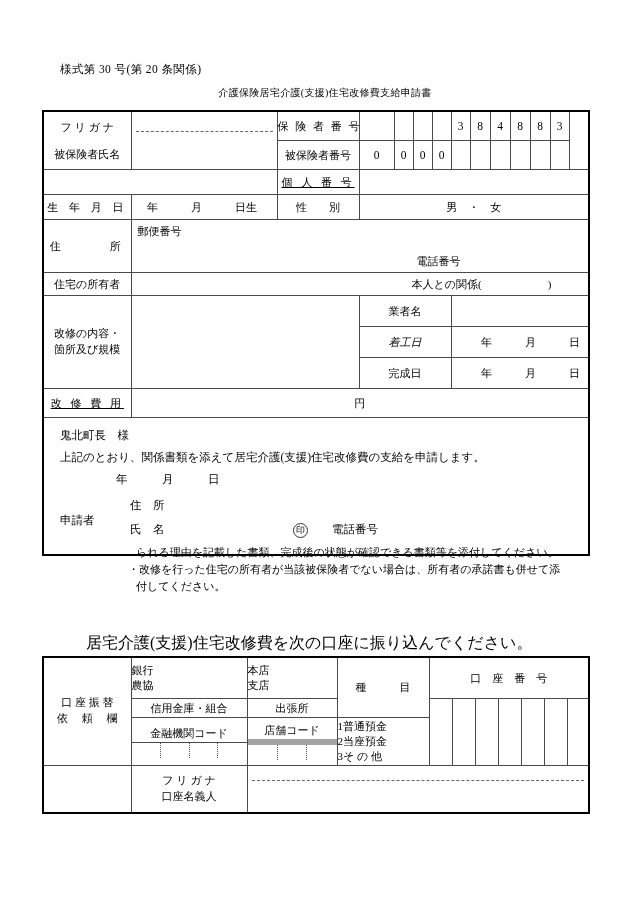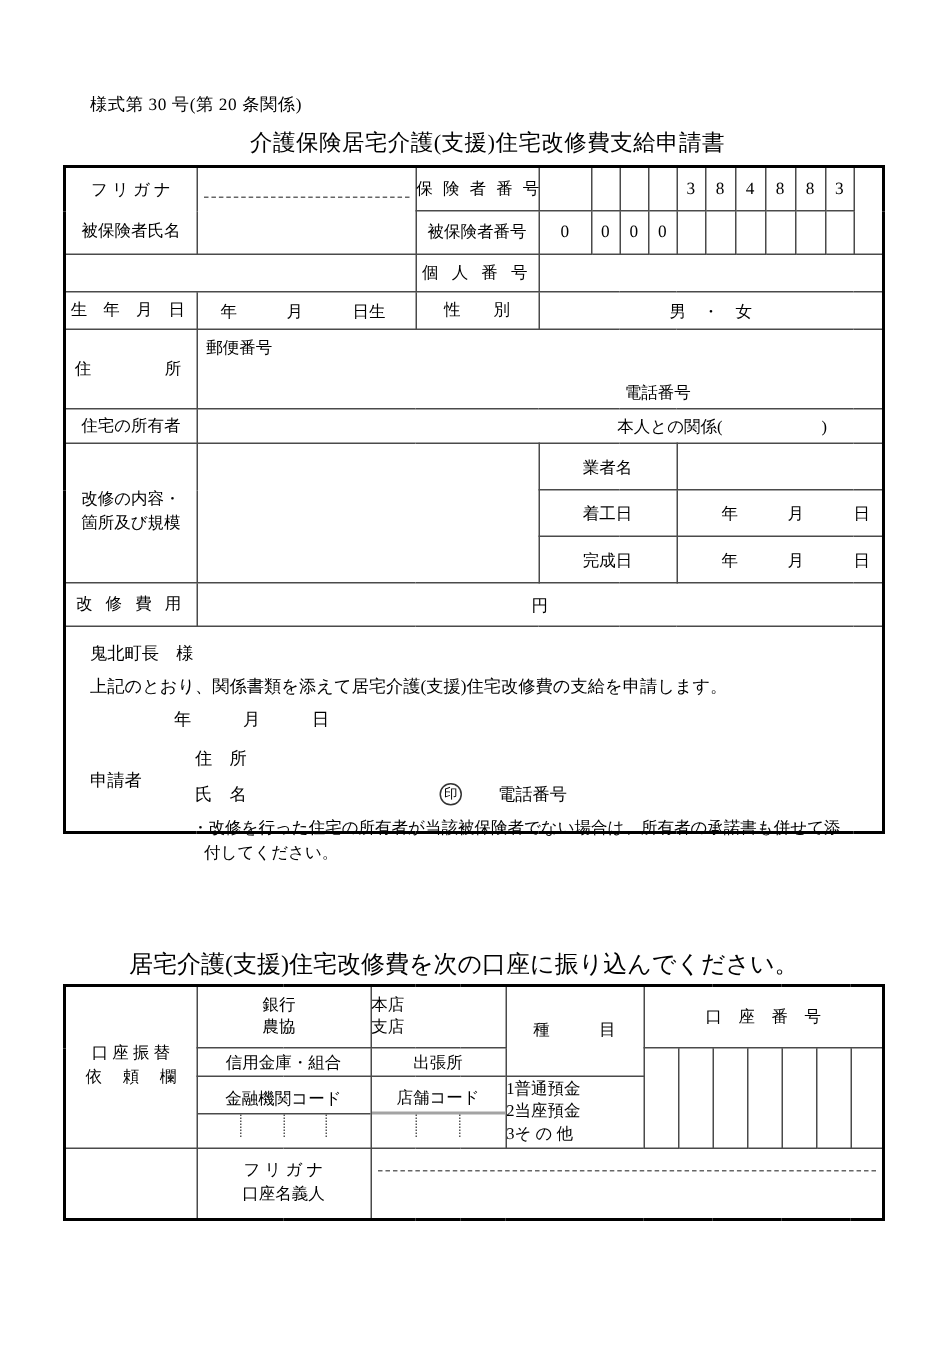--- a/index.html
+++ b/index.html
@@ -29,21 +29,21 @@
     left: 60px; top: 62px;
     font-size: 11.5px;
     letter-spacing: .4px;
     white-space: nowrap;
   }
   .form-title {
     position: absolute;
     left: 0; top: 86px;
     width: 630px;
     text-align: center;
-    font-size: 15px;
+    font-size: 10px;
     letter-spacing: .3px;
     padding-left: 20px;
     box-sizing: border-box;
     white-space: nowrap;
   }
 
   
   .tbl {
     position: absolute;
     border-collapse: collapse;
@@ -57,21 +57,21 @@
     position: relative;
   }
   .outer { border: 2px solid #000; }
 
   .lbl {
     text-align: center;
     white-space: nowrap;
     line-height: 1.35;
   }
   .sp4 { letter-spacing: 4px; padding-left: 4px; }
-  .sp3 { letter-spacing: 3px; padding-left: 3px; }
+  .sp3 { letter-spacing: 3px; padding-left: 3px; text-decoration: underline; }
   .sp2 { letter-spacing: 2px; padding-left: 2px; }
   .ctr { text-align: center; }
   .lft { text-align: left; }
   .pad6 { padding-left: 6px; }
 
   
   .dg {
     border-left: 1px dotted #555 !important;
     text-align: center;
     font-size: 11.5px;
@@ -219,21 +219,21 @@
     <tr>
       <td rowspan="3" class="lbl tworow" style="height:30px;">
         <div>改修の内容・</div>
         <div>箇所及び規模</div>
       </td>
       <td rowspan="3" colspan="2"></td>
       <td colspan="4" class="ctr" style="height:30px;">業者名</td>
       <td colspan="7"></td>
     </tr>
     <tr>
-      <td colspan="4" class="ctr" style="height:30px;">着工日</td>
+      <td colspan="4" class="ctr" style="height:30px;font-style:italic;">着工日</td>
       <td colspan="7" class="ctr" style="padding-right:8px; text-align:right;">年　　　月　　　日</td>
     </tr>
     <tr>
       <td colspan="4" class="ctr" style="height:30px;">完成日</td>
       <td colspan="7" class="ctr" style="padding-right:8px; text-align:right;">年　　　月　　　日</td>
     </tr>
 
     <tr>
       <td class="lbl sp3" style="height:28px;">改 修 費 用</td>
       <td colspan="13" class="ctr">
@@ -252,20 +252,21 @@
         <div class="blk" style="left:249px; top:103px;">
           <span class="seal">印</span>
         </div>
         <div class="blk" style="left:288px; top:104px; font-size:11.5px;">電話番号</div>
       </td>
     </tr>
   </tbody>
     </table>
 
   <div class="note-wrap" style="left:106px; top:544px; width:500px;">
+    <div style="padding-left:30px; white-space:nowrap;">られる理由を記載した書類、完成後の状態が確認できる書類等を添付してください。</div>
     <div style="padding-left:22px; white-space:nowrap;">・改修を行った住宅の所有者が当該被保険者でない場合は、所有者の承諾書も併せて添</div>
     <div style="padding-left:30px; white-space:nowrap;">付してください。</div>
   </div>
 
   <div class="blk" style="left:86px; top:633px; font-size:16px;">居宅介護(支援)住宅改修費を次の口座に振り込んでください。</div>
 
   <table class="tbl outer" style="left:42px; top:656px; width:546px;">
     <colgroup>
       <col style="width:88px">
       <col style="width:29px">
@@ -284,21 +285,21 @@
         <col style="width:23px">
         <col style="width:22px">
     </colgroup>
 
     <tbody>
         <tr>
       <td rowspan="3" class="lbl tworow">
         <div>口 座 振 替</div>
         <div>依 　頼　 欄</div>
       </td>
-      <td colspan="4" style="height:40px; text-align:center; padding-right:6px; line-height:1.4;">
+      <td colspan="4" style="height:40px; text-align:left; padding-right:6px; line-height:1.4;">
         <div>銀行</div>
         <div>農協</div>
       </td>
       <td colspan="3" style="text-align:left; padding-right:6px; line-height:1.4;">
         <div>本店</div>
         <div>支店</div>
       </td>
       <td rowspan="2" class="lbl">種　　　目</td>
       <td colspan="7" class="lbl">口　座　番　号</td>
     </tr>
@@ -323,21 +324,21 @@
                 <tr>
             <td class="dg none-l" style="border:0; height:15px;"></td>
             <td class="dg" style="border-top:0;border-bottom:0;border-right:0;"></td>
             <td class="dg" style="border-top:0;border-bottom:0;border-right:0;"></td>
             <td class="dg" style="border-top:0;border-bottom:0;border-right:0;"></td>
           </tr>
         </tbody>
             </table>
       </td>
       <td colspan="3" style="padding:0;">
-        <div class="ctr" style="border-bottom:2px solid #a3a3a3; height:17px; line-height:17px;">店舗コード</div>
+        <div class="ctr" style="border-bottom:6px solid #a3a3a3; height:17px; line-height:17px;">店舗コード</div>
         <table style="width:100%; border-collapse:collapse; table-layout:fixed;">
           <tbody>
                 <tr>
             <td class="dg none-l" style="border:0; height:15px;"></td>
             <td class="dg" style="border-top:0;border-bottom:0;border-right:0;"></td>
             <td class="dg" style="border-top:0;border-bottom:0;border-right:0;"></td>
           </tr>
         </tbody>
             </table>
       </td>

